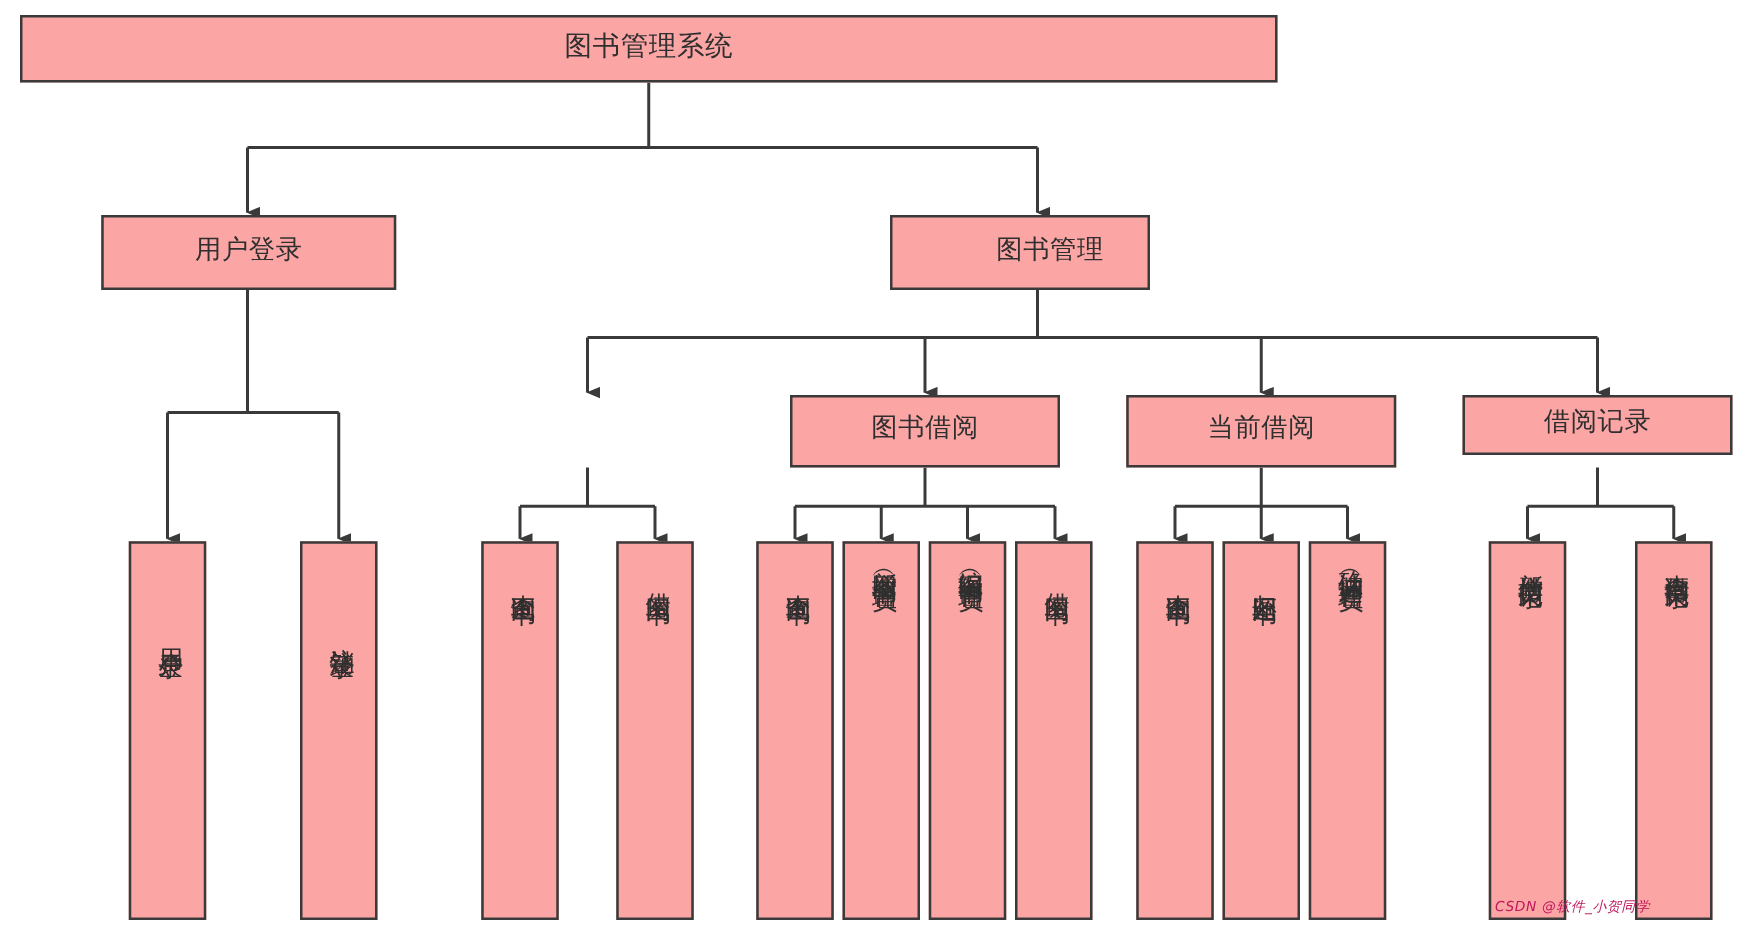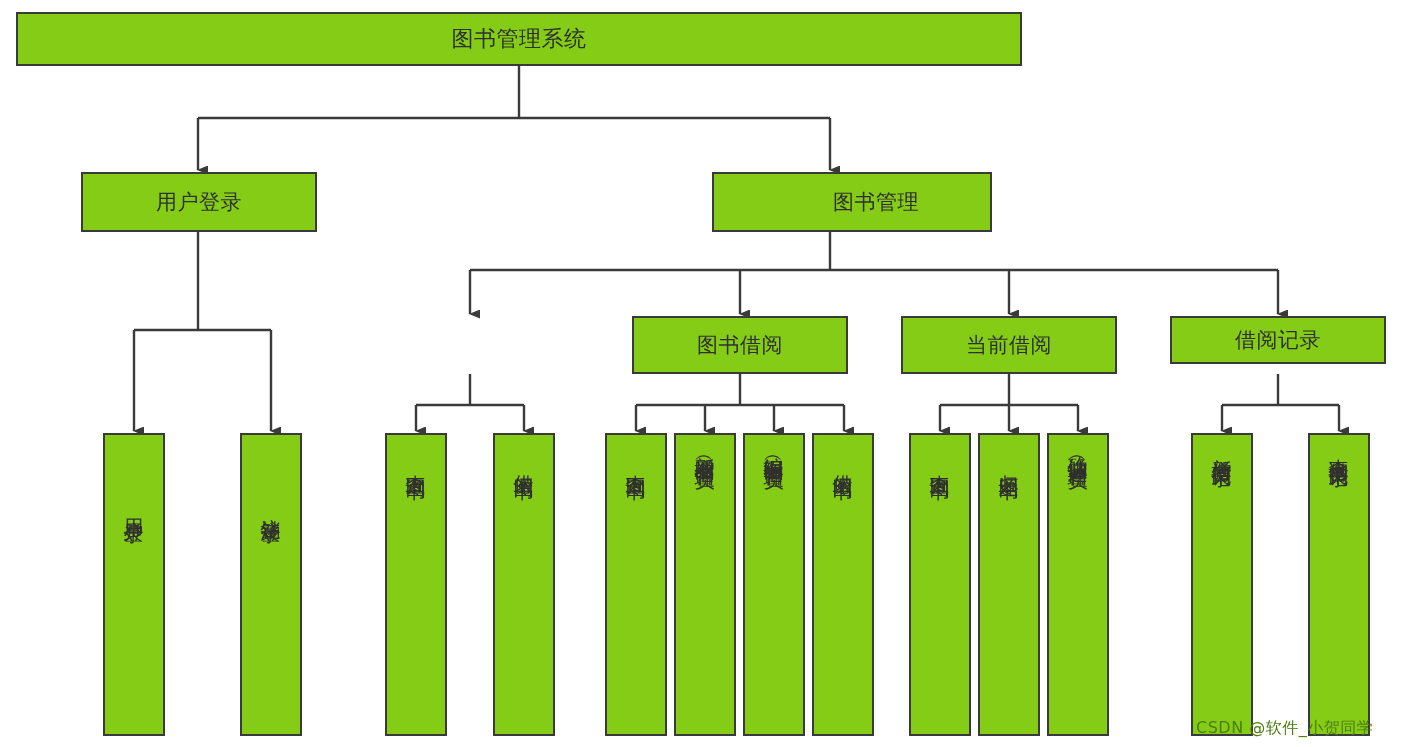--- a/index.html
+++ b/index.html
@@ -23,25 +23,26 @@
     left: 0;
     top: 0;
     width: 1405px;
     height: 747px;
     pointer-events: none;
   }
   .node {
     position: absolute;
     box-sizing: border-box;
     border: 2px solid #3a3a3a;
-    background: #84cc16;
+    background: #fca5a5;
     display: flex;
     align-items: center;
     justify-content: center;
     color: #2f2f2f;
+    font-family: Liberation Mono, monospace;
   }
   .node .node-label {
     display: block;
     text-align: center;
     color: #2f2f2f;
     line-height: 1.18;
   }
   
   .node.horizontal .node-label {
     font-size: 21px;
@@ -70,25 +71,26 @@
     margin-top: 0;
   }
   .node.vertical.short-text .node-label {
     margin-top: 62px;
   }
   .node.vertical.mid-text .node-label {
     margin-top: 18px;
   }
   .watermark {
     position: absolute;
-    color: #4d7c0f;
-    font-size: 16px;
+    color: #be185d;
+    font-size: 11px;
     letter-spacing: 0.5px;
     white-space: nowrap;
     user-select: none;
+    font-style: italic;
   }
 </style>
 </head>
 <body>
 
 <div id="diagram-root">
 
   <svg class="connectors" viewBox="0 0 1405 747" xmlns="http://www.w3.org/2000/svg">
     <defs>
       <marker id="arrowhead" markerWidth="10" markerHeight="12" refX="4.5" refY="10" orient="auto" markerUnits="userSpaceOnUse">
@@ -139,21 +141,21 @@
     </g>
   </svg>
 
   <div class="node horizontal root" style="left:16px; top:12px; width:1006px; height:54px;">
     <span class="node-label">图书管理系统</span>
   </div>
 
   <div class="node horizontal" style="left:81px; top:172px; width:236px; height:60px;">
     <span class="node-label">用户登录</span>
   </div>
-  <div class="node horizontal" style="left:712px; top:172px; width:280px; height:60px;padding-left:48px;">
+  <div class="node horizontal" style="left:712px; top:172px; width:208px; height:60px;padding-left:48px;">
     <span class="node-label">图书管理</span>
   </div>
 
   <div class="node horizontal" style="left:632px; top:316px; width:216px; height:58px;">
     <span class="node-label">图书借阅</span>
   </div>
   <div class="node horizontal" style="left:901px; top:316px; width:216px; height:58px;">
     <span class="node-label">当前借阅</span>
   </div>
   <div class="node horizontal" style="left:1170px; top:316px; width:216px; height:48px;">

